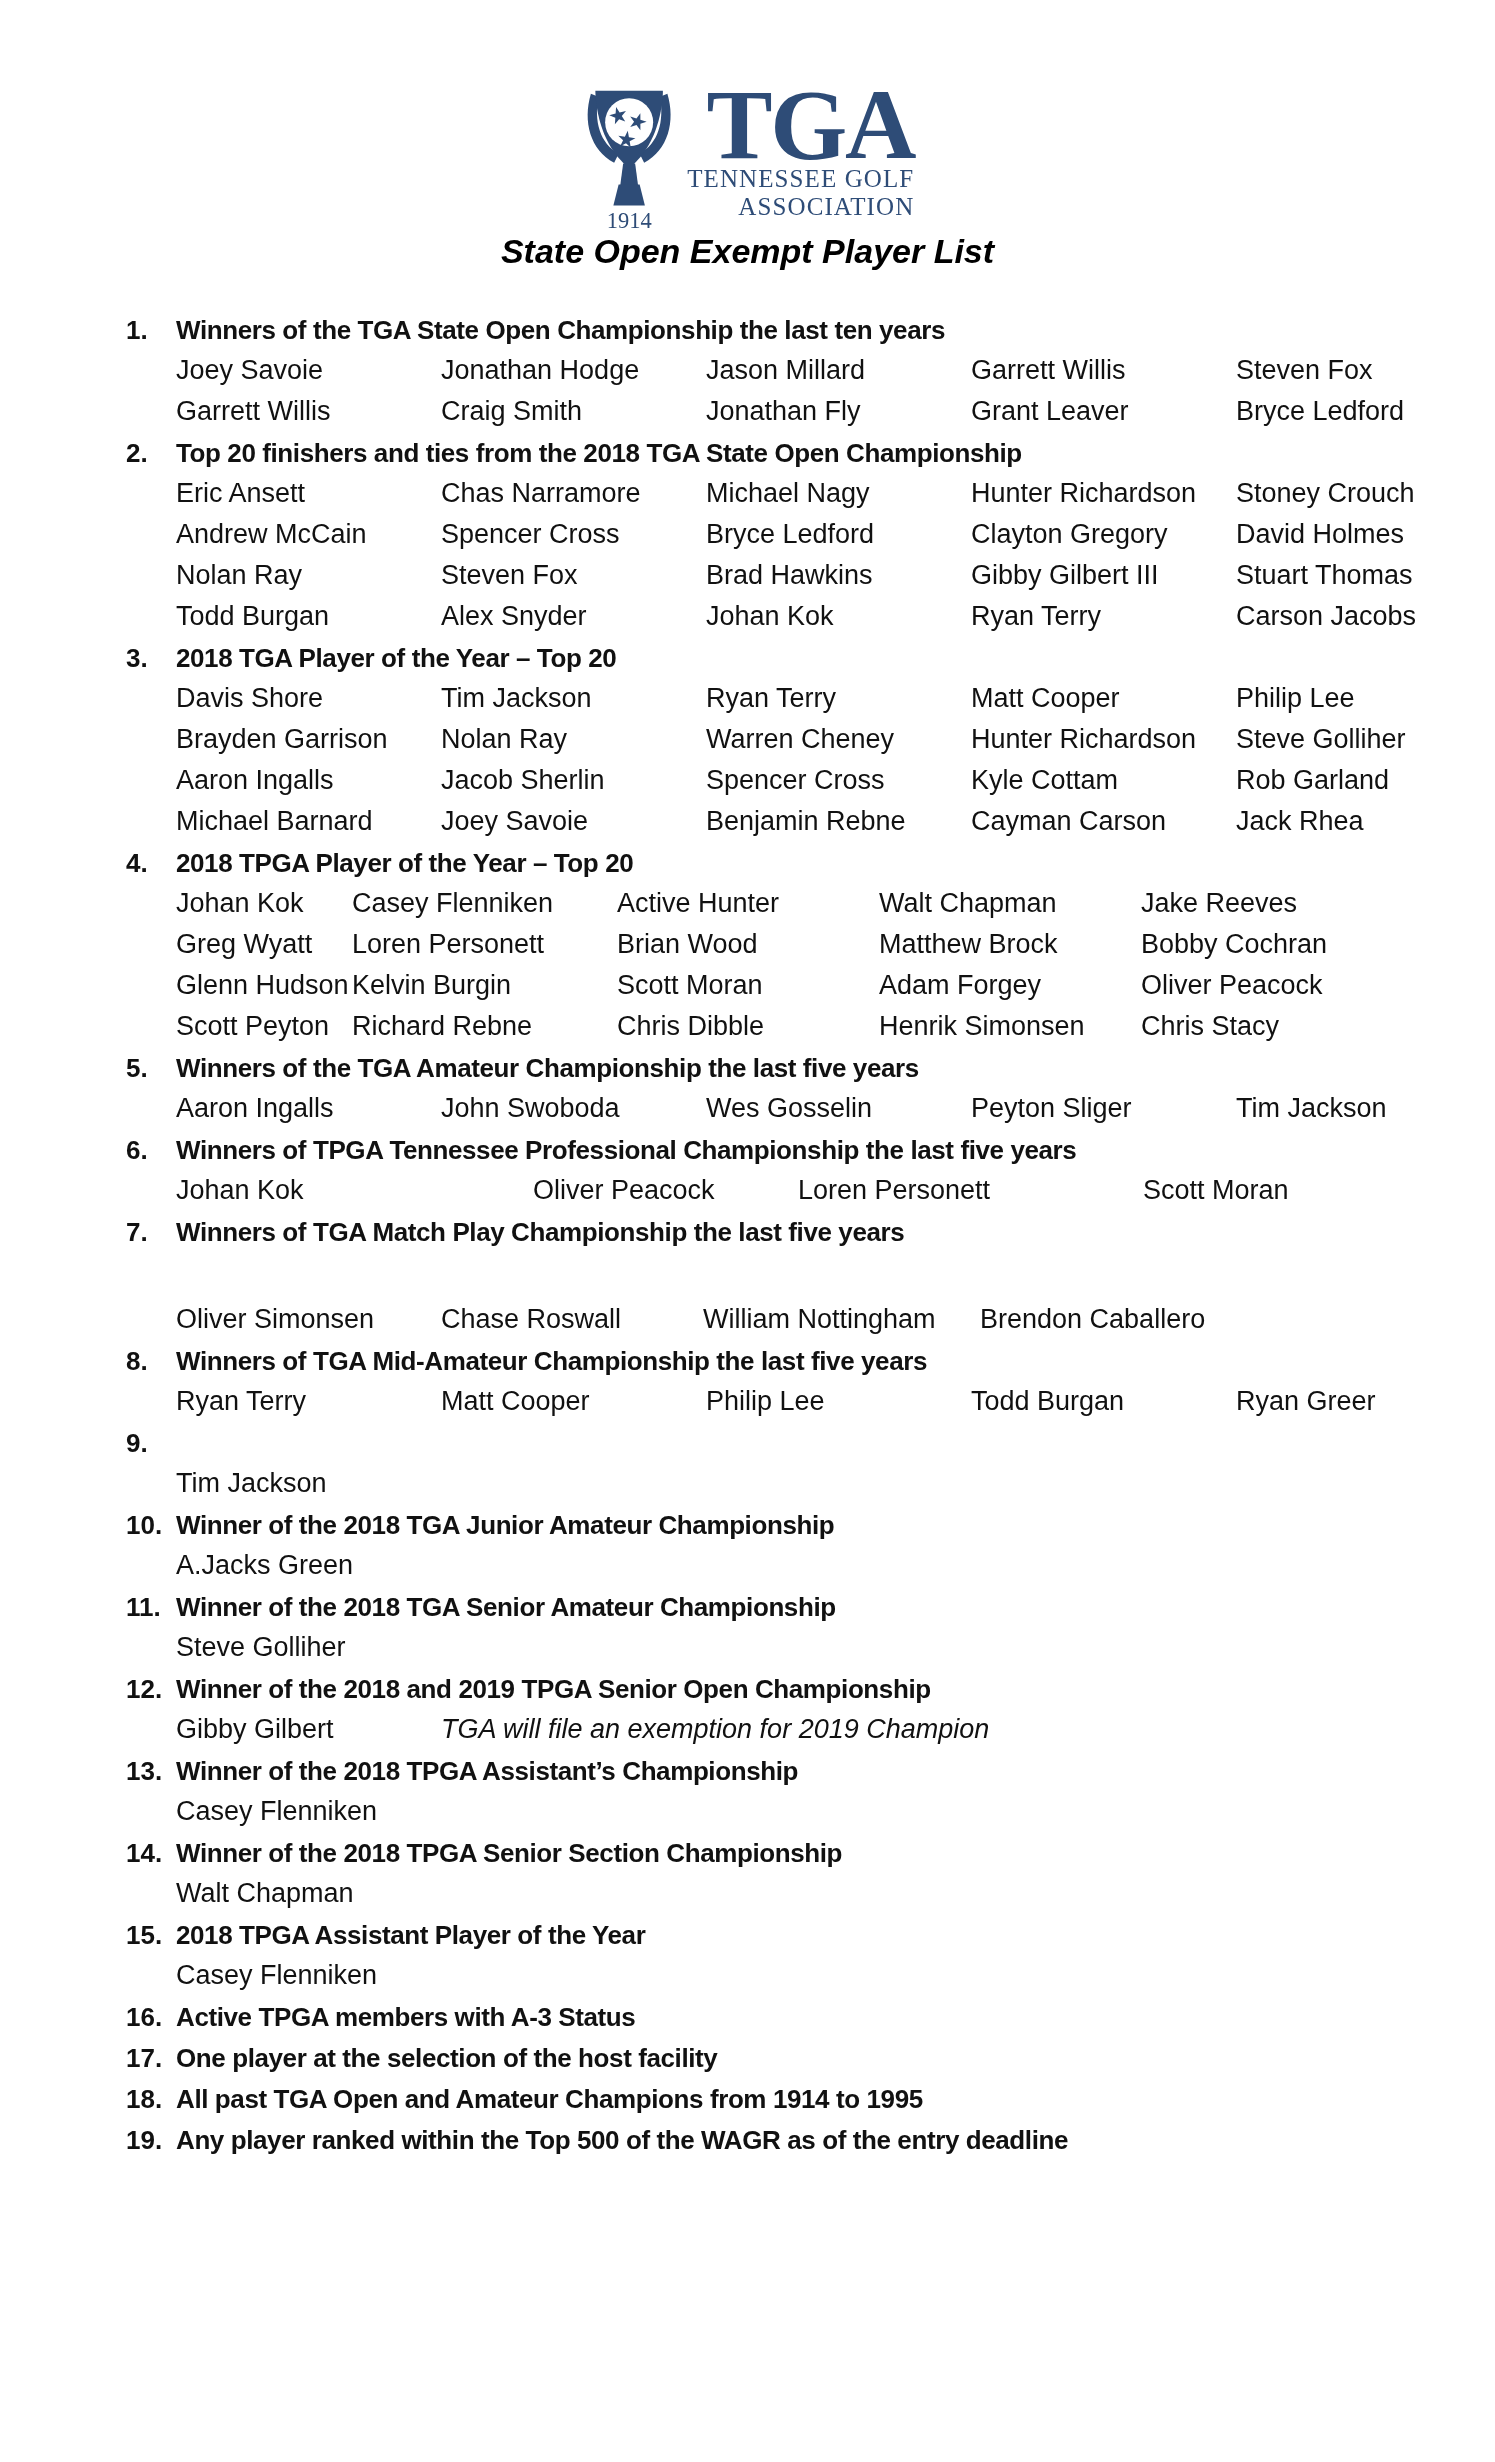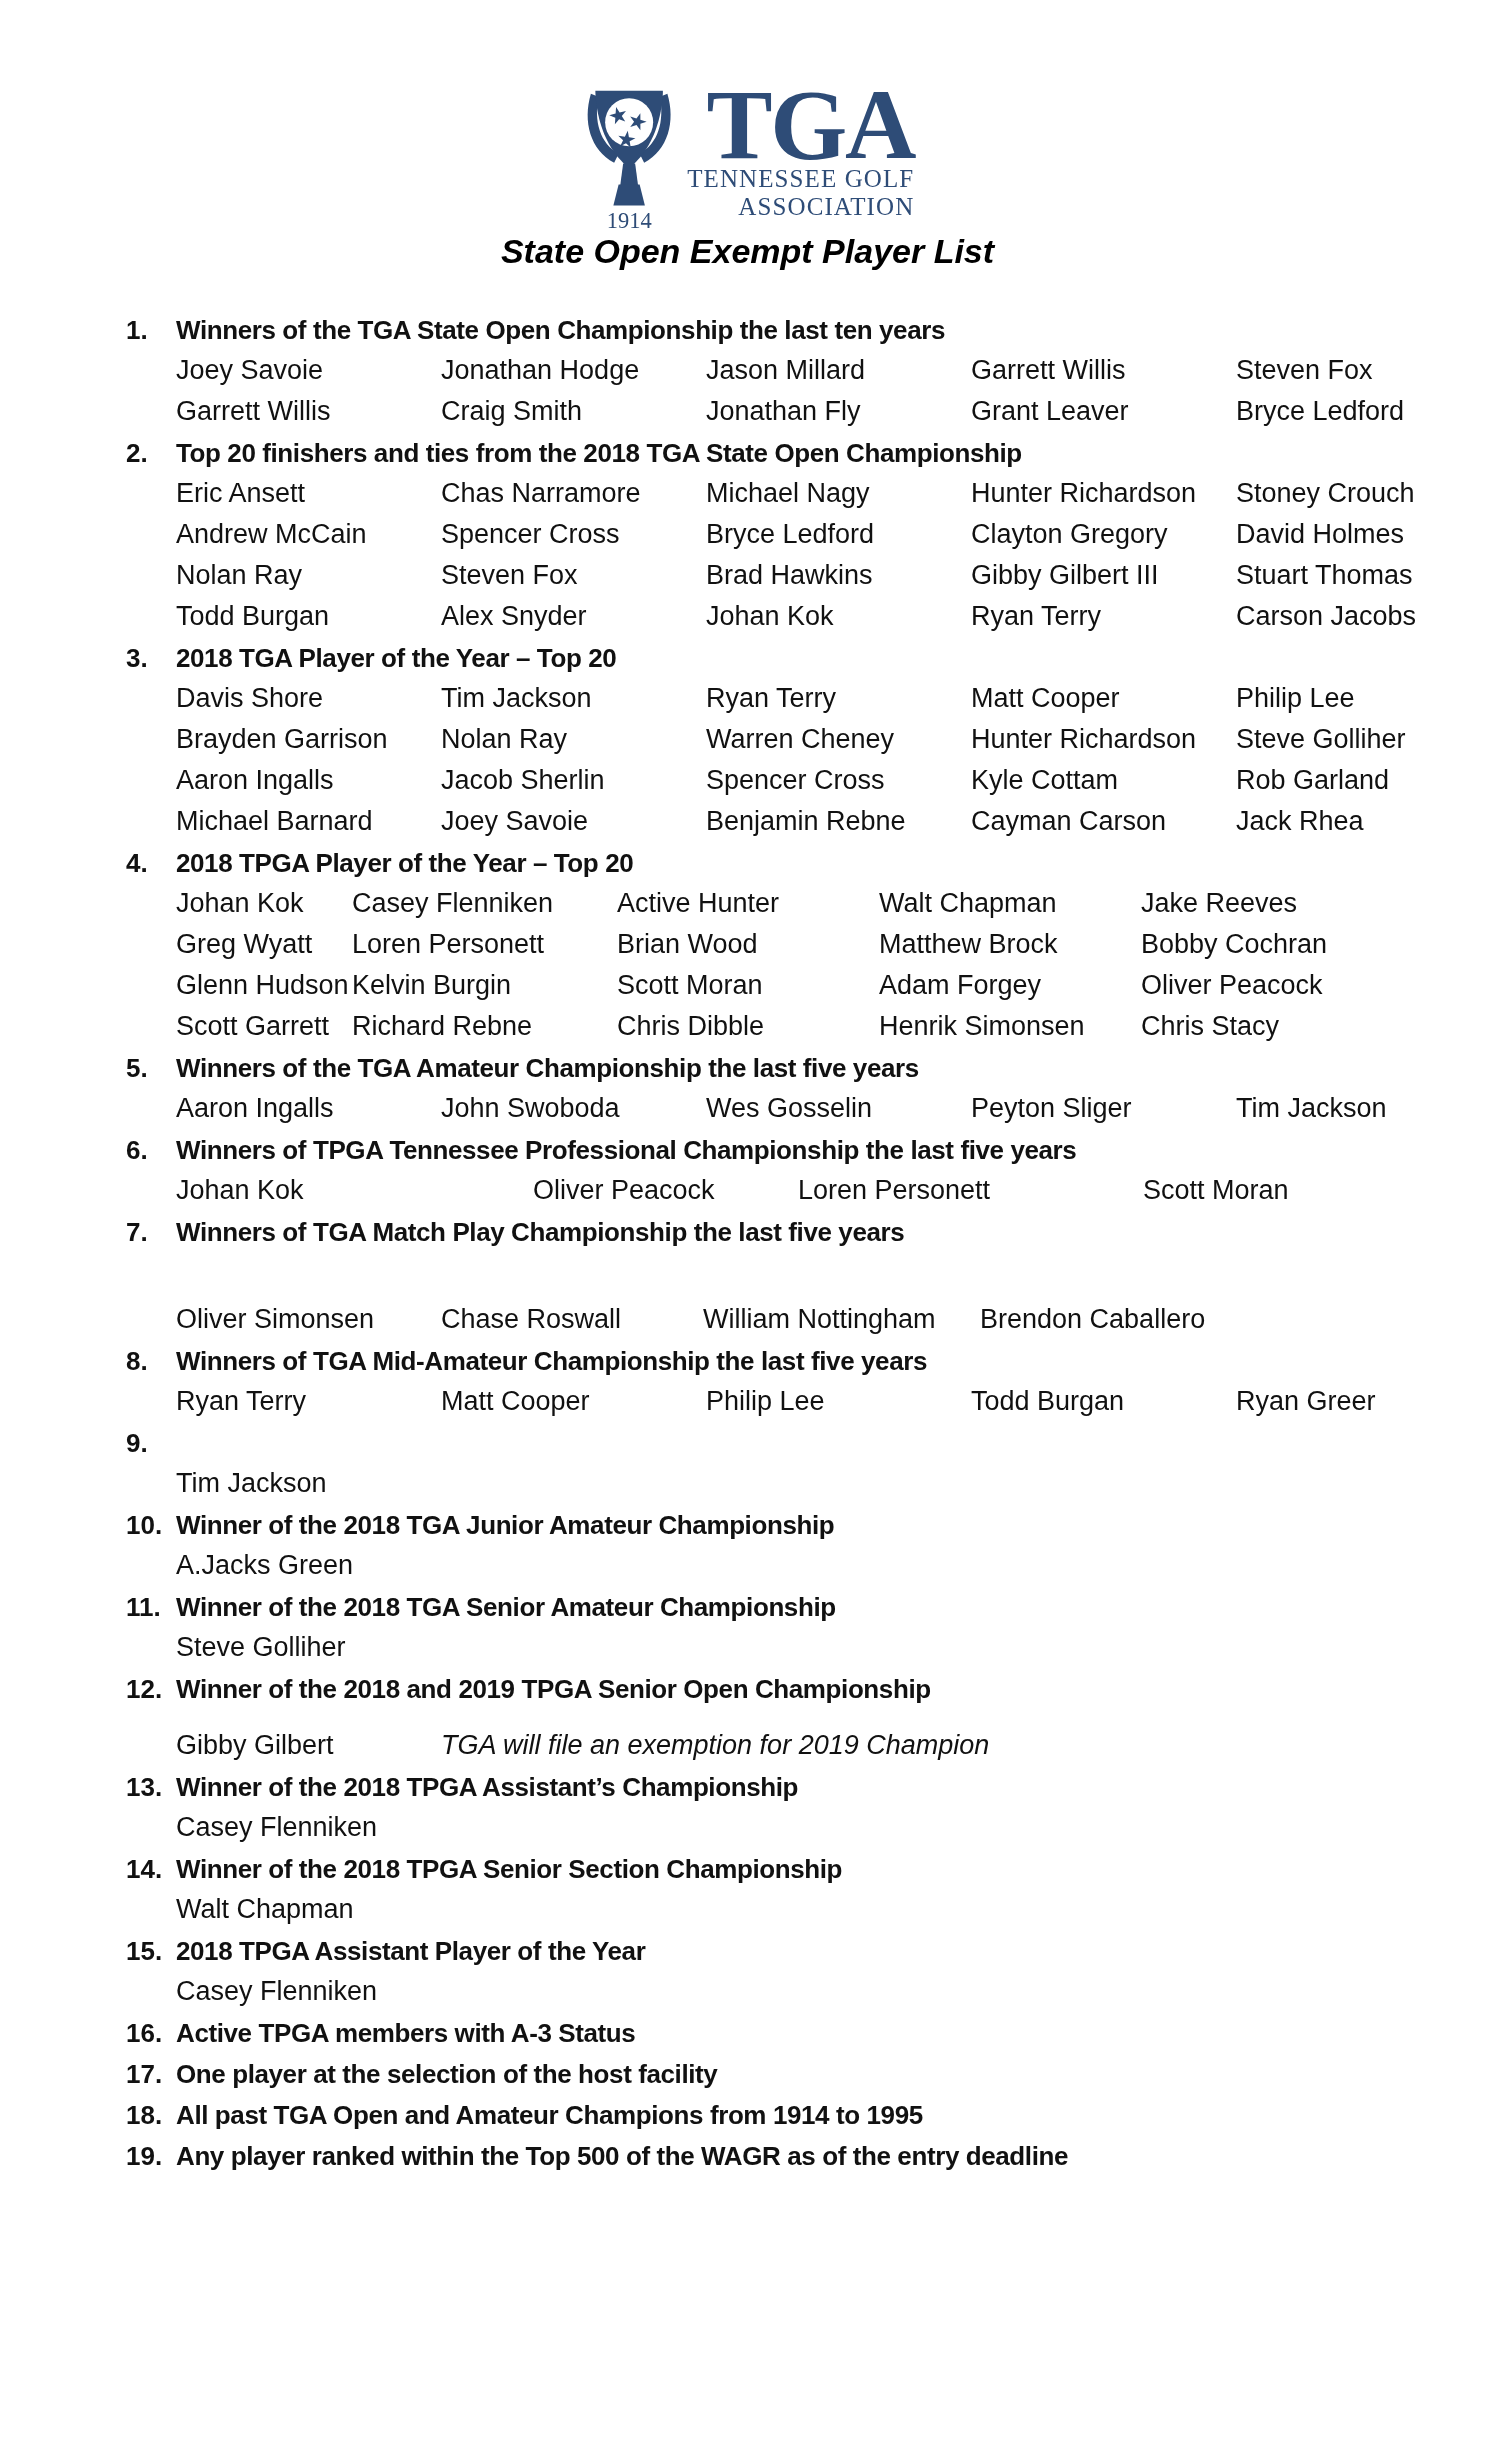--- a/index.html
+++ b/index.html
@@ -94,21 +94,21 @@
   .cell{
     font-size:27px;
     white-space:nowrap;
     overflow:visible;
   }
   .note{font-style:italic;}
   .cols-default{grid-template-columns:265px 265px 265px 265px 1fr;}
   .cols-tpga{grid-template-columns:176px 265px 262px 262px 1fr;}
   .cols-four{grid-template-columns:265px 262px 277px 1fr;margin-top:47px;}
   .cols-four-wide{grid-template-columns:357px 265px 345px 1fr;}
-  .cols-note{grid-template-columns:265px 1fr;margin-top:16px;}
+  .cols-note{grid-template-columns:265px 1fr;}
 </style>
 </head>
 <body>
 
 <div class="page">
 
   <div class="logo">
     <svg class="trophy" width="96" height="147" viewBox="0 0 128 196">
       <g fill="#2e4c77">
 
@@ -249,21 +249,21 @@
           <span class="cell">Bobby Cochran</span>
         </div>
         <div class="line row cols-tpga">
           <span class="cell">Glenn Hudson</span>
           <span class="cell">Kelvin Burgin</span>
           <span class="cell">Scott Moran</span>
           <span class="cell">Adam Forgey</span>
           <span class="cell">Oliver Peacock</span>
         </div>
         <div class="line row cols-tpga">
-          <span class="cell">Scott Garrett</span>
+          <span class="cell">Scott Peyton</span>
           <span class="cell">Richard Rebne</span>
           <span class="cell">Chris Dibble</span>
           <span class="cell">Henrik Simonsen</span>
           <span class="cell">Chris Stacy</span>
         </div>
       </div>
       <div class="section">
         <div class="line">
           <span class="num">5.</span>
           <span class="heading">Winners of the TGA Amateur Championship the last five years</span>

